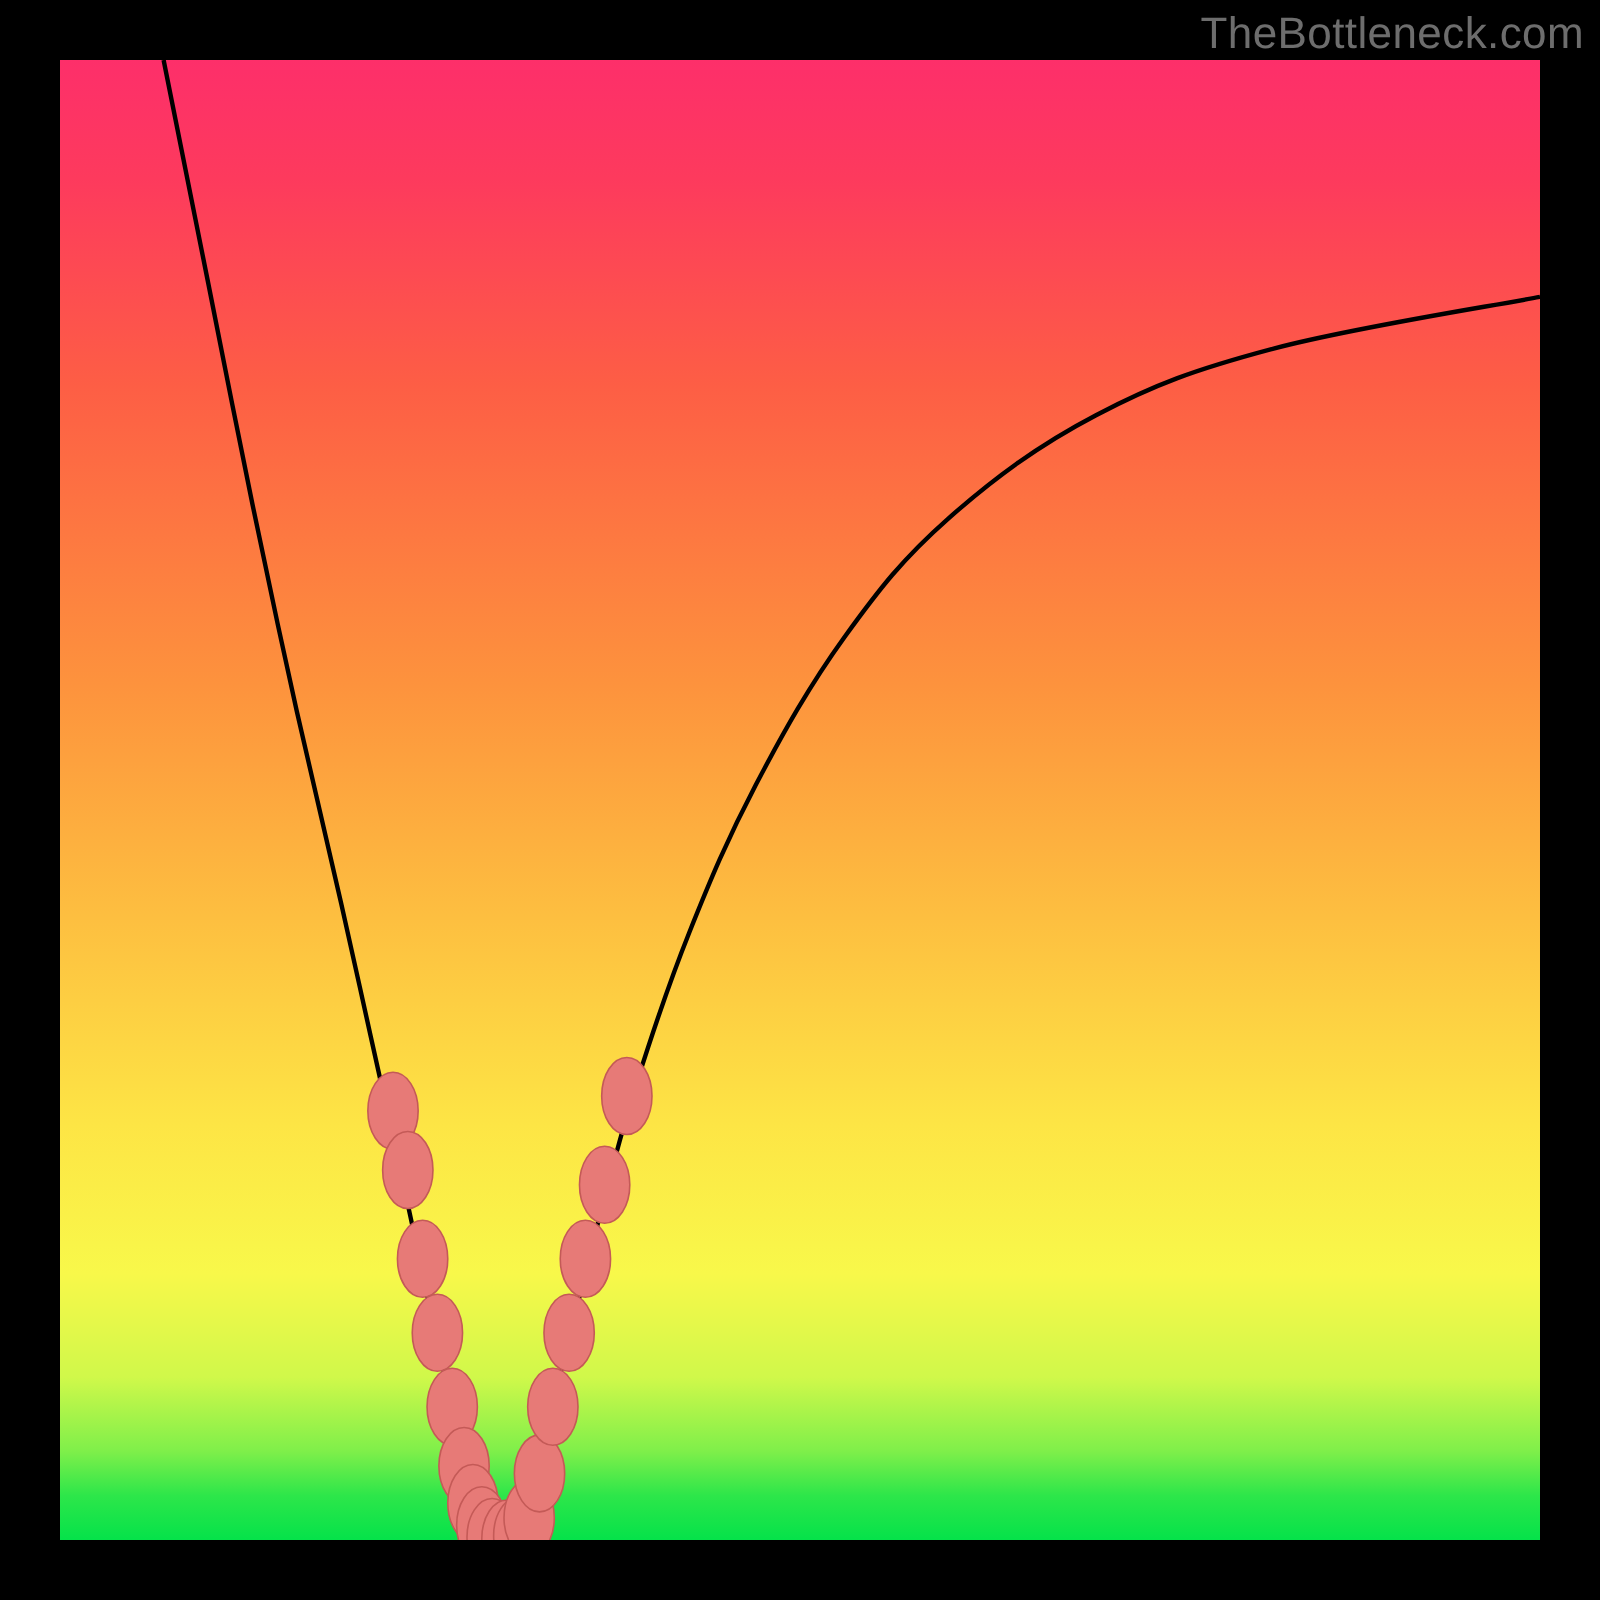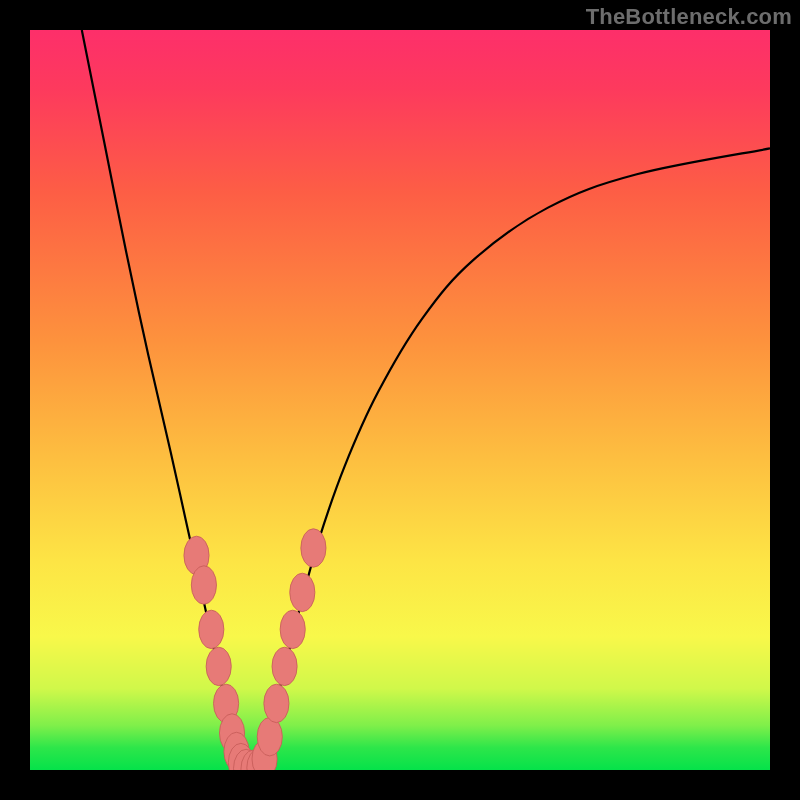--- a/index.html
+++ b/index.html
@@ -44,21 +44,21 @@
     top: 0;
     width: 740px;
     height: 740px;
   }
   .watermark {
     position: absolute;
     top: 4px;
     right: 8px;
     color: #6d6d6d;
     font-size: 22px;
-    font-weight: 700;
+    font-weight: 400;
     letter-spacing: 0.2px;
     user-select: none;
   }
 </style>
 </head>
 <body>
 
 <div class="frame">
   <div class="plot-area">
     <svg class="curves" viewBox="0 0 740 740" preserveAspectRatio="none">

